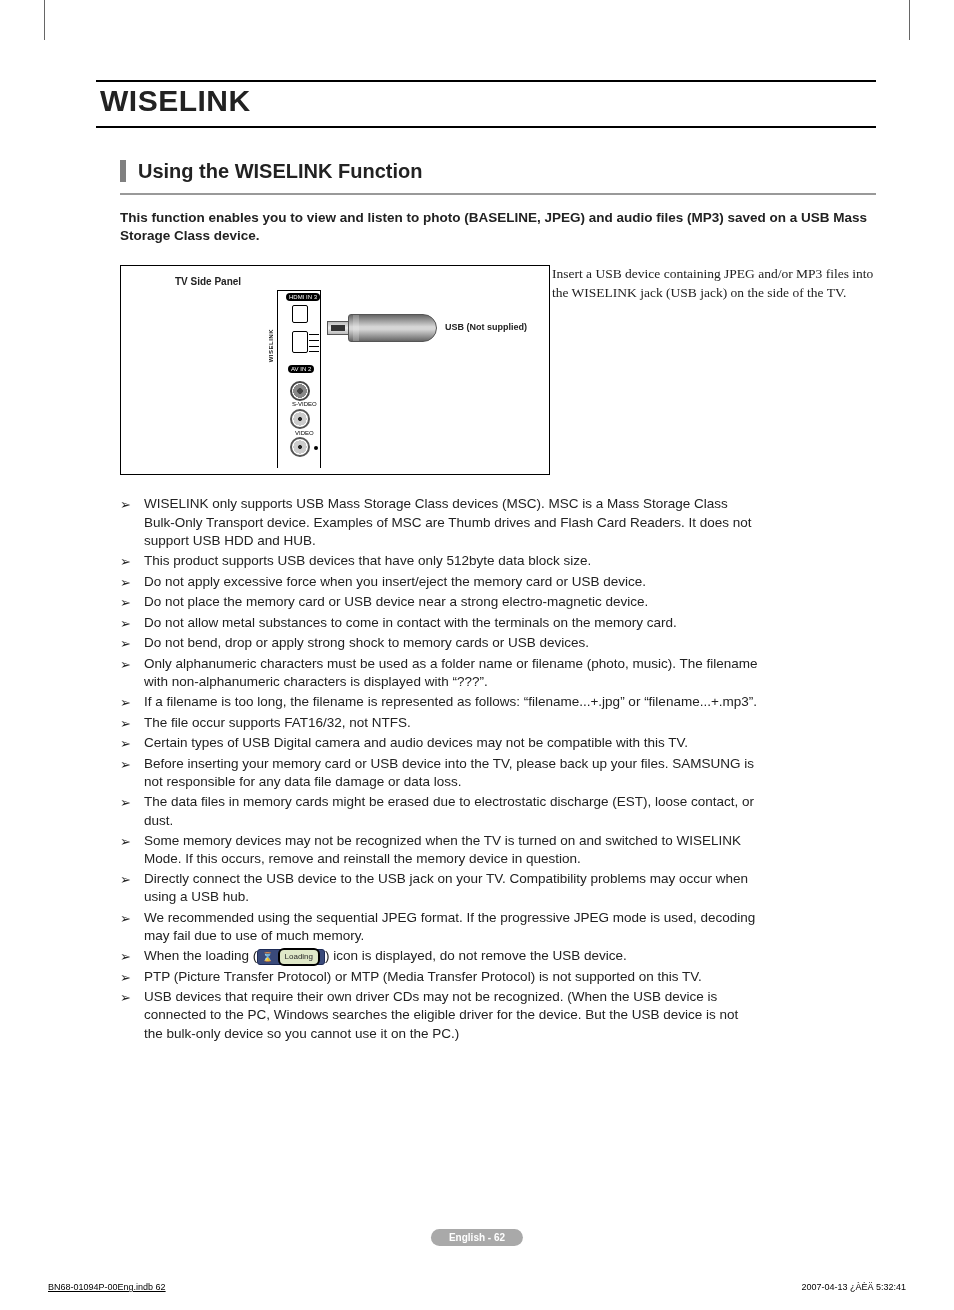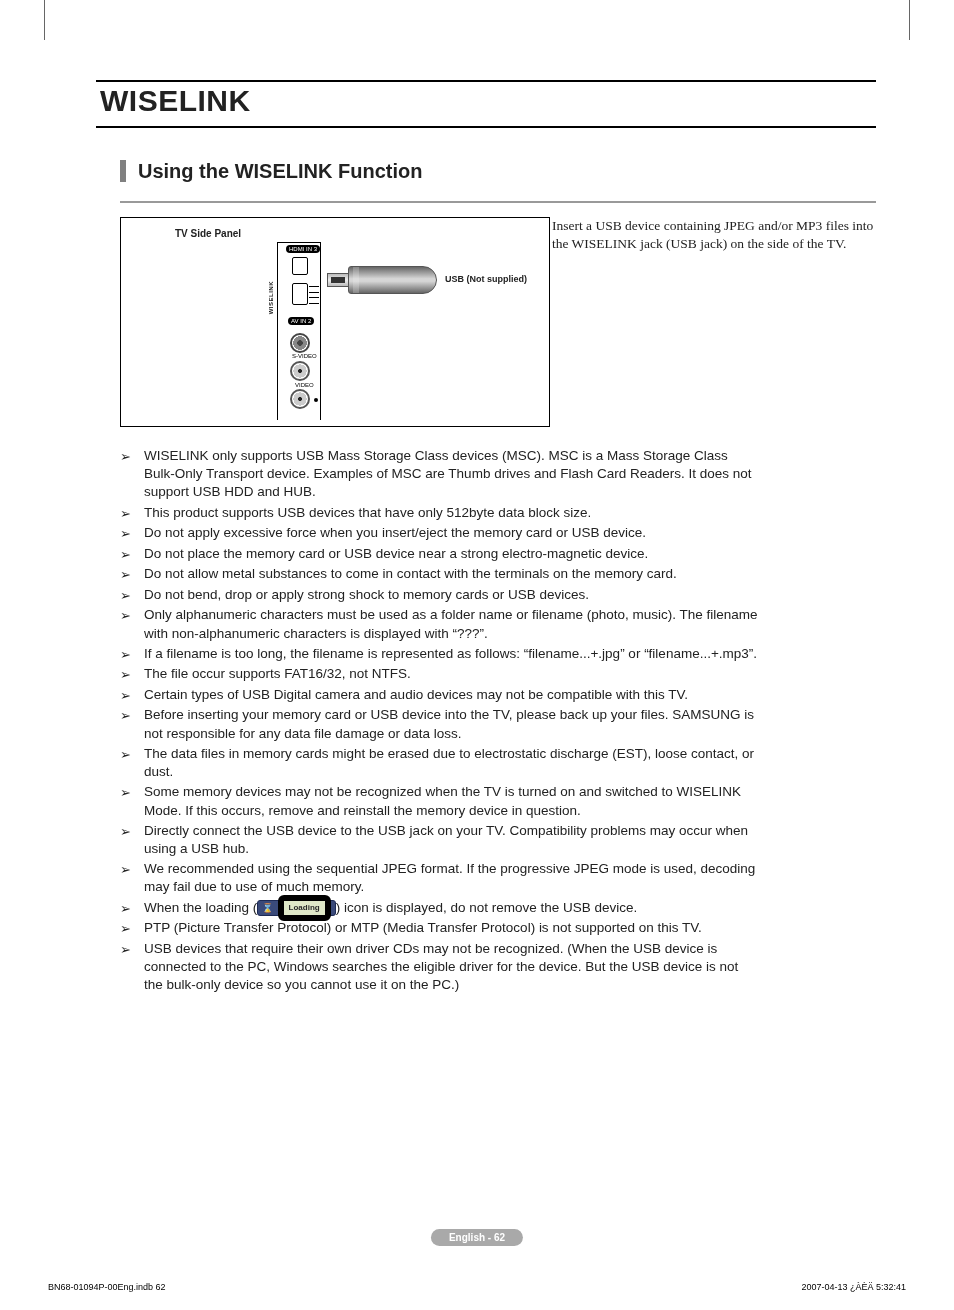--- a/index.html
+++ b/index.html
@@ -32,21 +32,21 @@
     font-weight: 900;
     font-size: 30px;
     letter-spacing: 0.5px;
     color: #222;
     padding-left: 4px;
   }
   
   .subhead-wrap {
     margin-left: 24px;
     border-bottom: 2px solid #999;
-    padding-bottom: 18px;
+    padding-bottom: 10px;
     margin-bottom: 14px;
     display: flex;
     align-items: flex-start;
     gap: 12px;
   }
   .accent {
     width: 6px;
     height: 22px;
     background: #808080;
     display: inline-block;
@@ -234,24 +234,24 @@
     height: 16px;
     line-height: 14px;
   }
   .loading-badge .hourglass {
     font-size: 9px; color: #fff;
   }
   .loading-badge .pill {
     background: #dfe8c8;
     color: #2a2a2a;
     font-size: 8px;
-    font-weight: 700;
+    font-weight: 400;
     padding: 0 5px;
     border-radius: 6px;
-    border: 6px solid #000000;
+    border: 2px solid #000000;
   }
   
   .page-pill {
     position: absolute;
     left: 50%;
     transform: translateX(-50%);
     bottom: 64px;
     background: #a9a9a9;
     color: #fff;
     font-size: 10px;
@@ -260,20 +260,21 @@
     border-radius: 10px;
     white-space: nowrap;
   }
   
   .meta-left {
     position: absolute;
     left: 48px;
     bottom: 18px;
     font-size: 9px;
     color: #000;
+    text-decoration: underline;
   }
   .meta-right {
     position: absolute;
     right: 48px;
     bottom: 18px;
     font-size: 9px;
     color: #000;
   }
 </style>
 </head>
@@ -288,20 +289,21 @@
 
     <div class="title-band">
       <div class="inner">WISELINK</div>
     </div>
 
     <div class="subhead-wrap">
       <span class="accent"></span>
       <span class="subhead">Using the WISELINK Function</span>
     </div>
 
+    <p class="intro">This function enables you to view and listen to photo (BASELINE, JPEG) and audio files (MP3) saved on a USB Mass Storage Class device.</p>
 
     <div class="figrow">
       <div class="figbox">
         <div class="figlabel-panel">TV Side Panel</div>
 
         <div class="panel-outline">
           <span class="port-label" style="left:8px; top:2px;">HDMI IN 3</span>
           <div class="hdmi-slot"></div>
 
           <span class="wiselink-vert">WISELINK</span>

